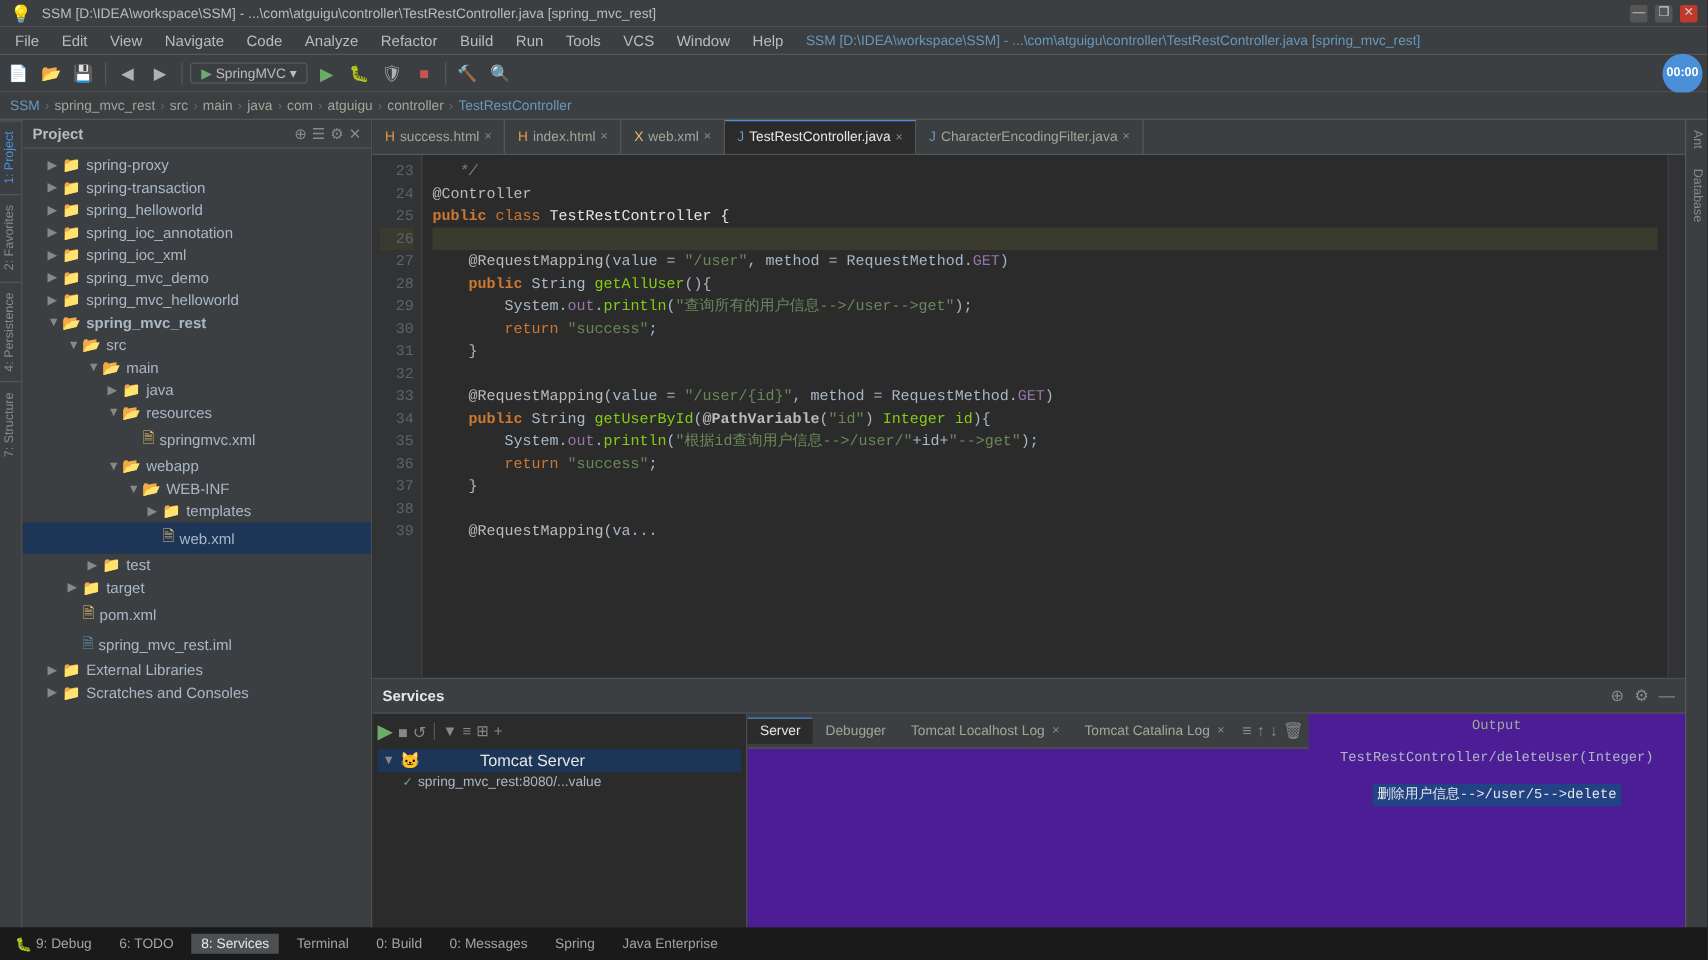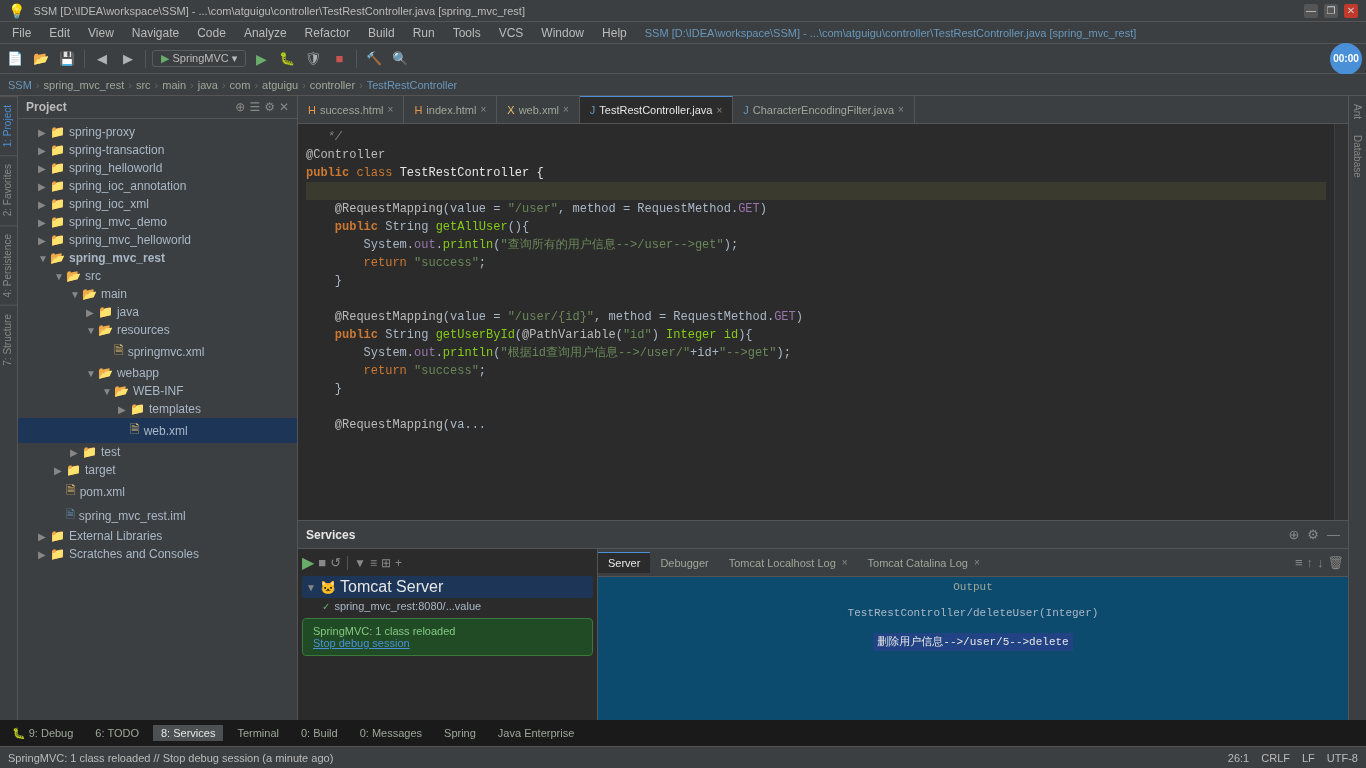--- a/index.html
+++ b/index.html
@@ -345,20 +345,39 @@
           <span class="tab-close">×</span>
         </div>
         <div class="tab">
           <span style="color:#6897bb;">J</span>
           <span>CharacterEncodingFilter.java</span>
           <span class="tab-close">×</span>
         </div>
       </div>
 
       <div id="code-editor">
+        <div id="line-numbers">
+          <div>23</div>
+          <div>24</div>
+          <div>25</div>
+          <div style="background:#3a3a2e;">26</div>
+          <div>27</div>
+          <div>28</div>
+          <div>29</div>
+          <div>30</div>
+          <div>31</div>
+          <div>32</div>
+          <div>33</div>
+          <div>34</div>
+          <div>35</div>
+          <div>36</div>
+          <div>37</div>
+          <div>38</div>
+          <div>39</div>
+        </div>
         <div id="code-content">
           <div class="code-line">
             <span class="comment">   */</span>
           </div>
           <div class="code-line">
             <span style="color:#bbb;">@</span><span style="color:#bbb;">Controller</span>
           </div>
           <div class="code-line">
             <span class="kw2">public </span><span class="kw">class </span><span style="color:#e5e5e5;">TestRestController {</span>
           </div>
@@ -380,21 +399,21 @@
           <div class="code-line">
             <span>    }</span>
           </div>
           <div class="code-line">
             <span>&nbsp;</span>
           </div>
           <div class="code-line">
             <span style="color:#bbb;">    @</span><span style="color:#bbb;">RequestMapping</span><span>(value = </span><span class="str">"/user/{id}"</span><span>, method = </span><span style="color:#a9b7c6;">RequestMethod</span><span>.</span><span style="color:#9876aa;">GET</span><span>)</span>
           </div>
           <div class="code-line">
-            <span class="kw2">    public </span><span style="color:#a9b7c6;">String </span><span class="method">getUserById</span><span>(</span><span style="color:#bbb;">@PathVariable</span><span>(</span><span class="str">"id"</span><span>) </span><span style="color:#84cc16;">Integer id</span><span>){</span>
+            <span class="kw2">    public </span><span style="color:#a9b7c6;">String </span><span class="method">getUserById</span><span>(</span><span style="color:#bbb;font-weight:bold;">@PathVariable</span><span>(</span><span class="str">"id"</span><span>) </span><span style="color:#84cc16;">Integer id</span><span>){</span>
           </div>
           <div class="code-line">
             <span>        </span><span style="color:#a9b7c6;">System</span><span>.</span><span style="color:#9876aa;">out</span><span>.</span><span class="method">println</span><span>(</span><span class="str">"根据id查询用户信息--&gt;/user/"</span><span>+id+</span><span class="str">"--&gt;get"</span><span>);</span>
           </div>
           <div class="code-line">
             <span>        </span><span class="kw">return </span><span class="str">"success"</span><span>;</span>
           </div>
           <div class="code-line">
             <span>    }</span>
           </div>
@@ -429,34 +448,30 @@
               <div style="width:1px;height:14px;background:#555;margin:0 2px;"></div>
               <span style="color:#888;font-size:12px;cursor:pointer;">▼</span>
               <span style="color:#888;font-size:12px;cursor:pointer;">≡</span>
               <span style="color:#888;font-size:12px;cursor:pointer;">⊞</span>
               <span style="color:#888;font-size:12px;cursor:pointer;">+</span>
             </div>
 
             <div style="display:flex;align-items:center;gap:4px;padding:2px 4px;background:#1d3557;border-radius:2px;">
               <span style="color:#888;font-size:10px;">▼</span>
               <span style="color:#e8964b;font-size:13px;">🐱</span>
-              <span style="color:#e6e6e6;font-size:16px;">Tomcat Server</span>
+              <span style="color:#e6e6e6;font-size:13px;margin-left:44px;">Tomcat Server</span>
             </div>
             <div style="display:flex;align-items:center;gap:4px;padding:2px 4px;padding-left:20px;">
               <span style="color:#6aad6a;font-size:10px;">✓</span>
               <span style="color:#a9b7c6;font-size:11px;">spring_mvc_rest:8080/...value</span>
             </div>
 
-            <div id="popup" style="position:relative;left:0;bottom:0;margin-top:4px;">
-              <div>SpringMVC: 1 class reloaded</div>
-              <div style="color:#4a90d9;cursor:pointer;text-decoration:underline;">Stop debug session</div>
-            </div>
-          </div>
-
-          <div style="flex:1;background:#0c4a6e;display:flex;flex-direction:column;">
+          </div>
+
+          <div style="flex:1;background:#4c1d95;display:flex;flex-direction:row;">
 
             <div style="display:flex;align-items:center;background:#3c3f41;border-bottom:1px solid #555;height:28px;">
               <div class="bottom-tab active">Server</div>
               <div class="bottom-tab">Debugger</div>
               <div class="bottom-tab">
                 <span class="tomcat-tab">
                     <span>Tomcat Localhost Log</span>
                     <span class="close-x">×</span>
                   </span>
               </div>
@@ -517,25 +532,14 @@
       <span>0: Messages</span>
     </div>
     <div class="nav-tab">
       <span>Spring</span>
     </div>
     <div class="nav-tab">
       <span>Java Enterprise</span>
     </div>
   </div>
 
-  <div id="status-bar">
-    <div id="status-left">
-      <span>SpringMVC: 1 class reloaded // Stop debug session (a minute ago)</span>
-    </div>
-    <div id="status-right">
-      <span>26:1</span>
-      <span>CRLF</span>
-      <span>LF</span>
-      <span>UTF-8</span>
-    </div>
-  </div>
 
 </div>
 
 </body></html>

